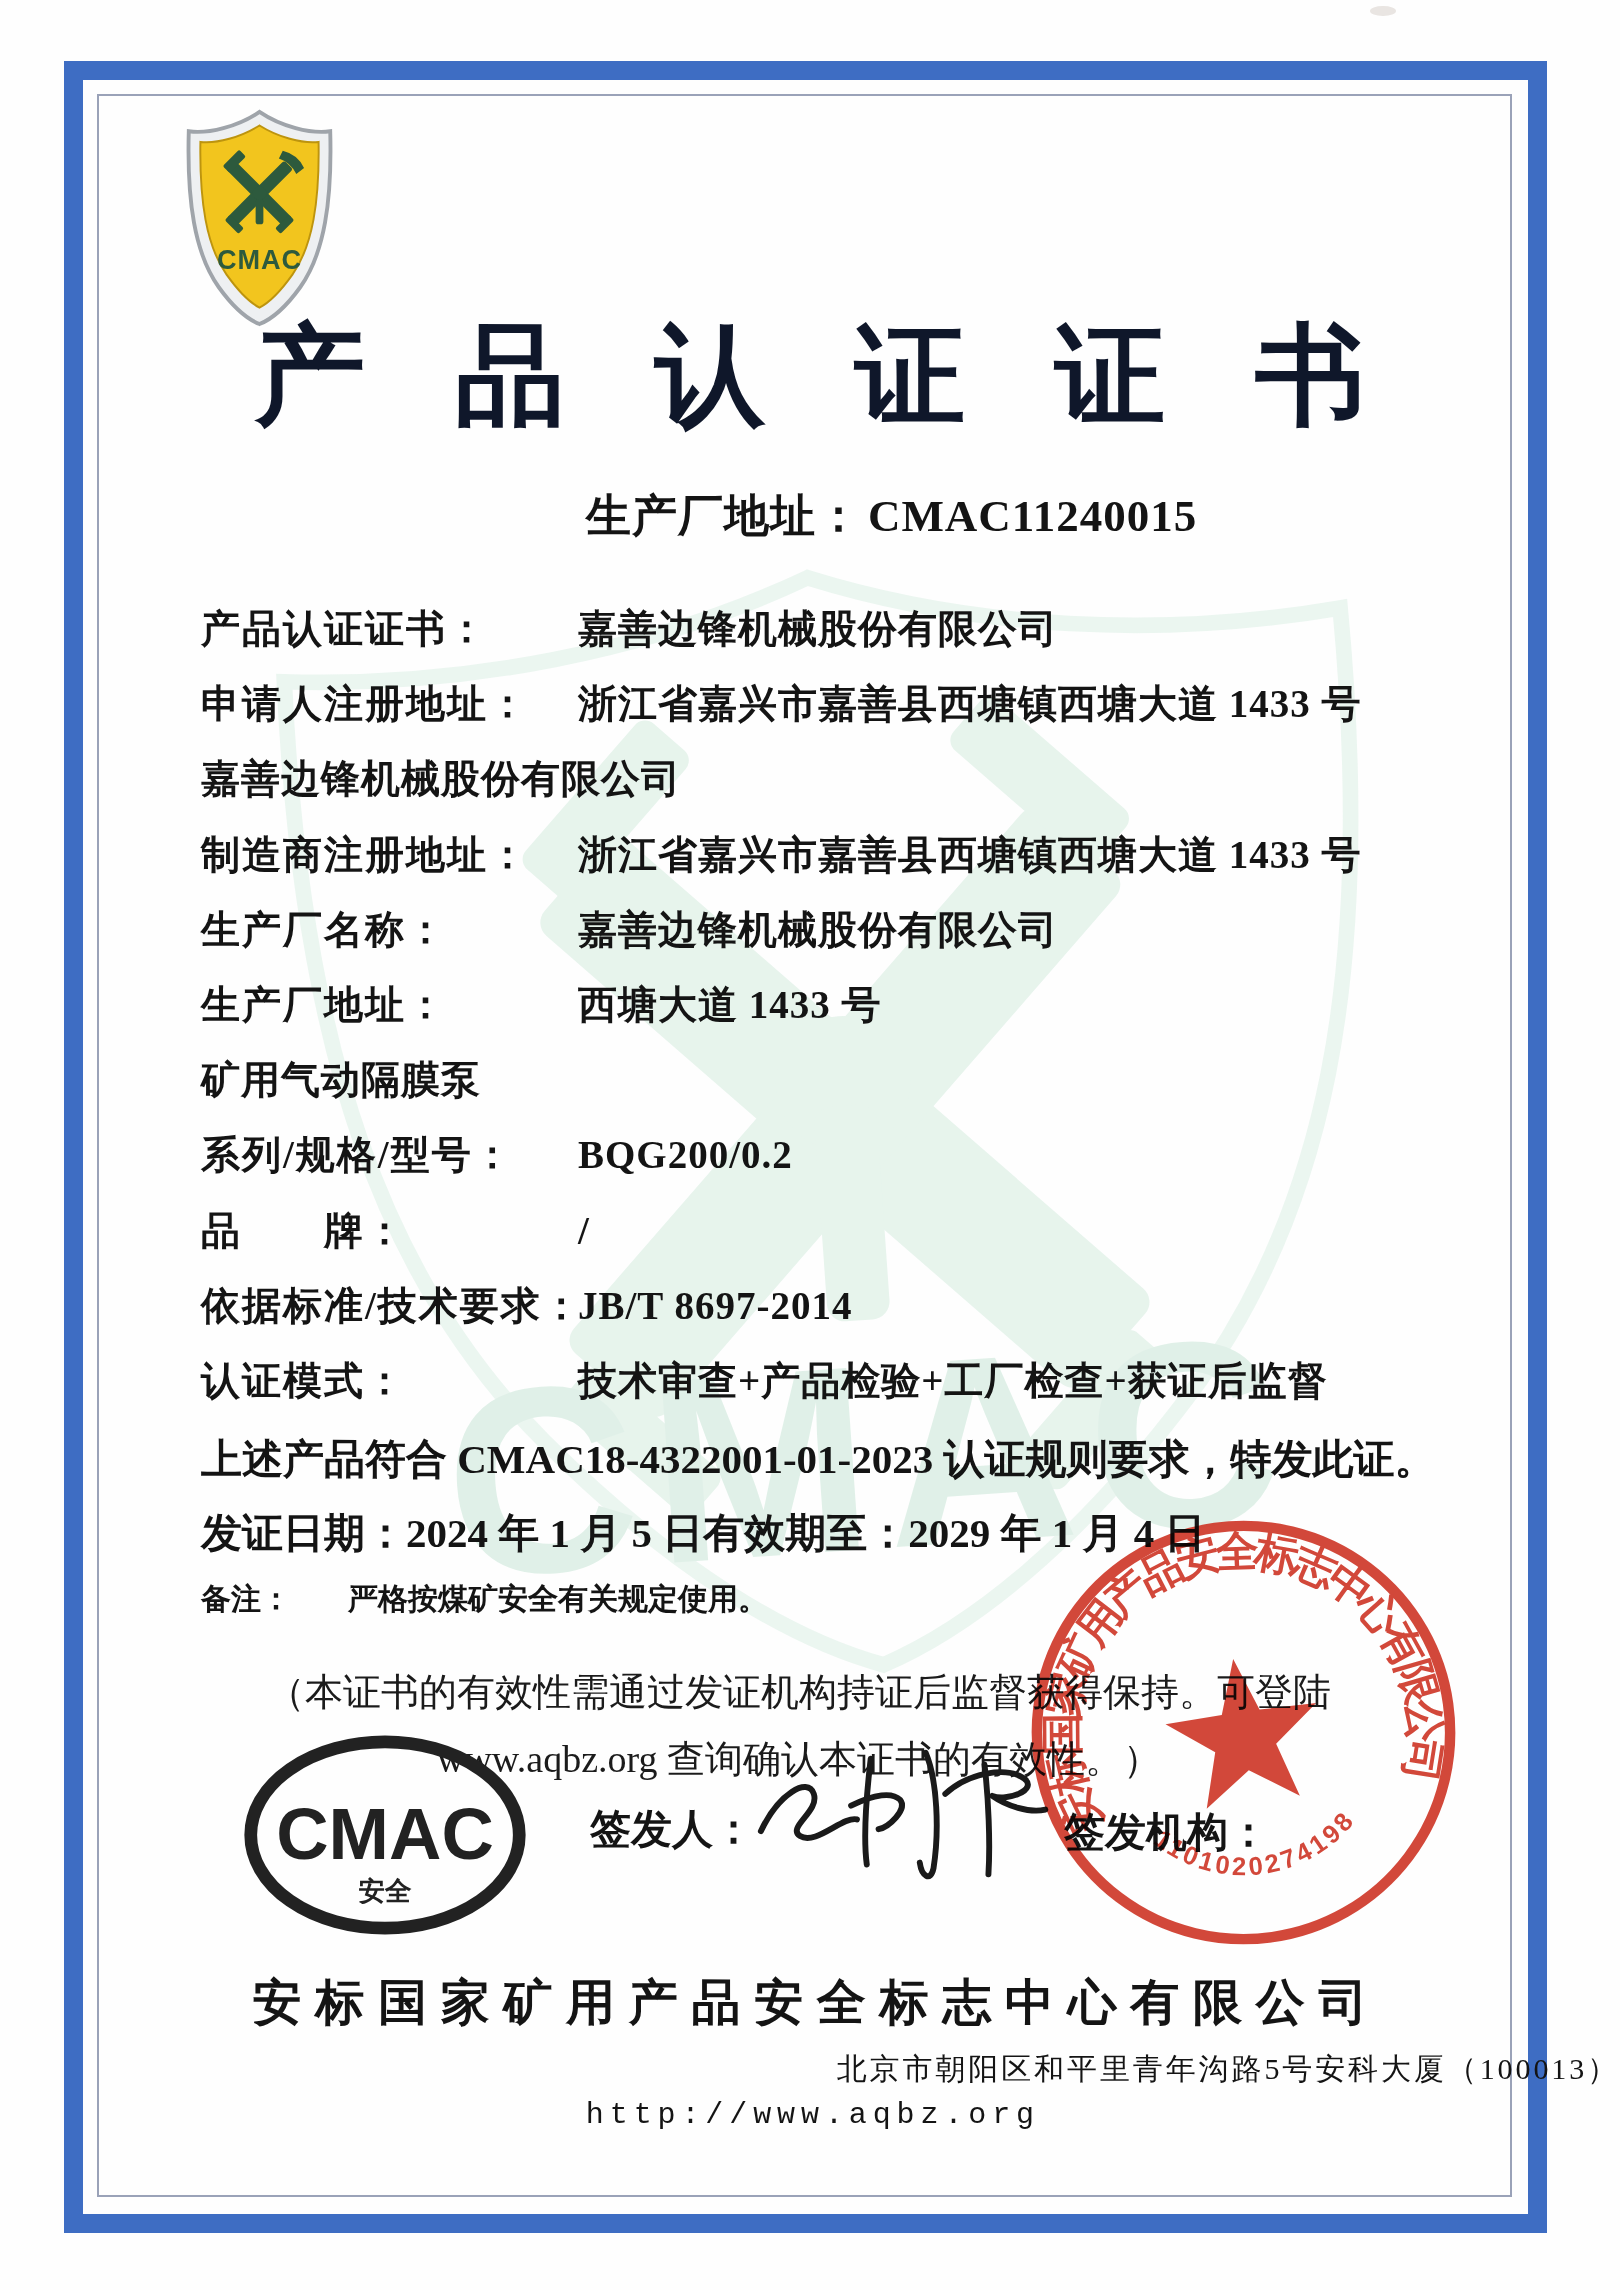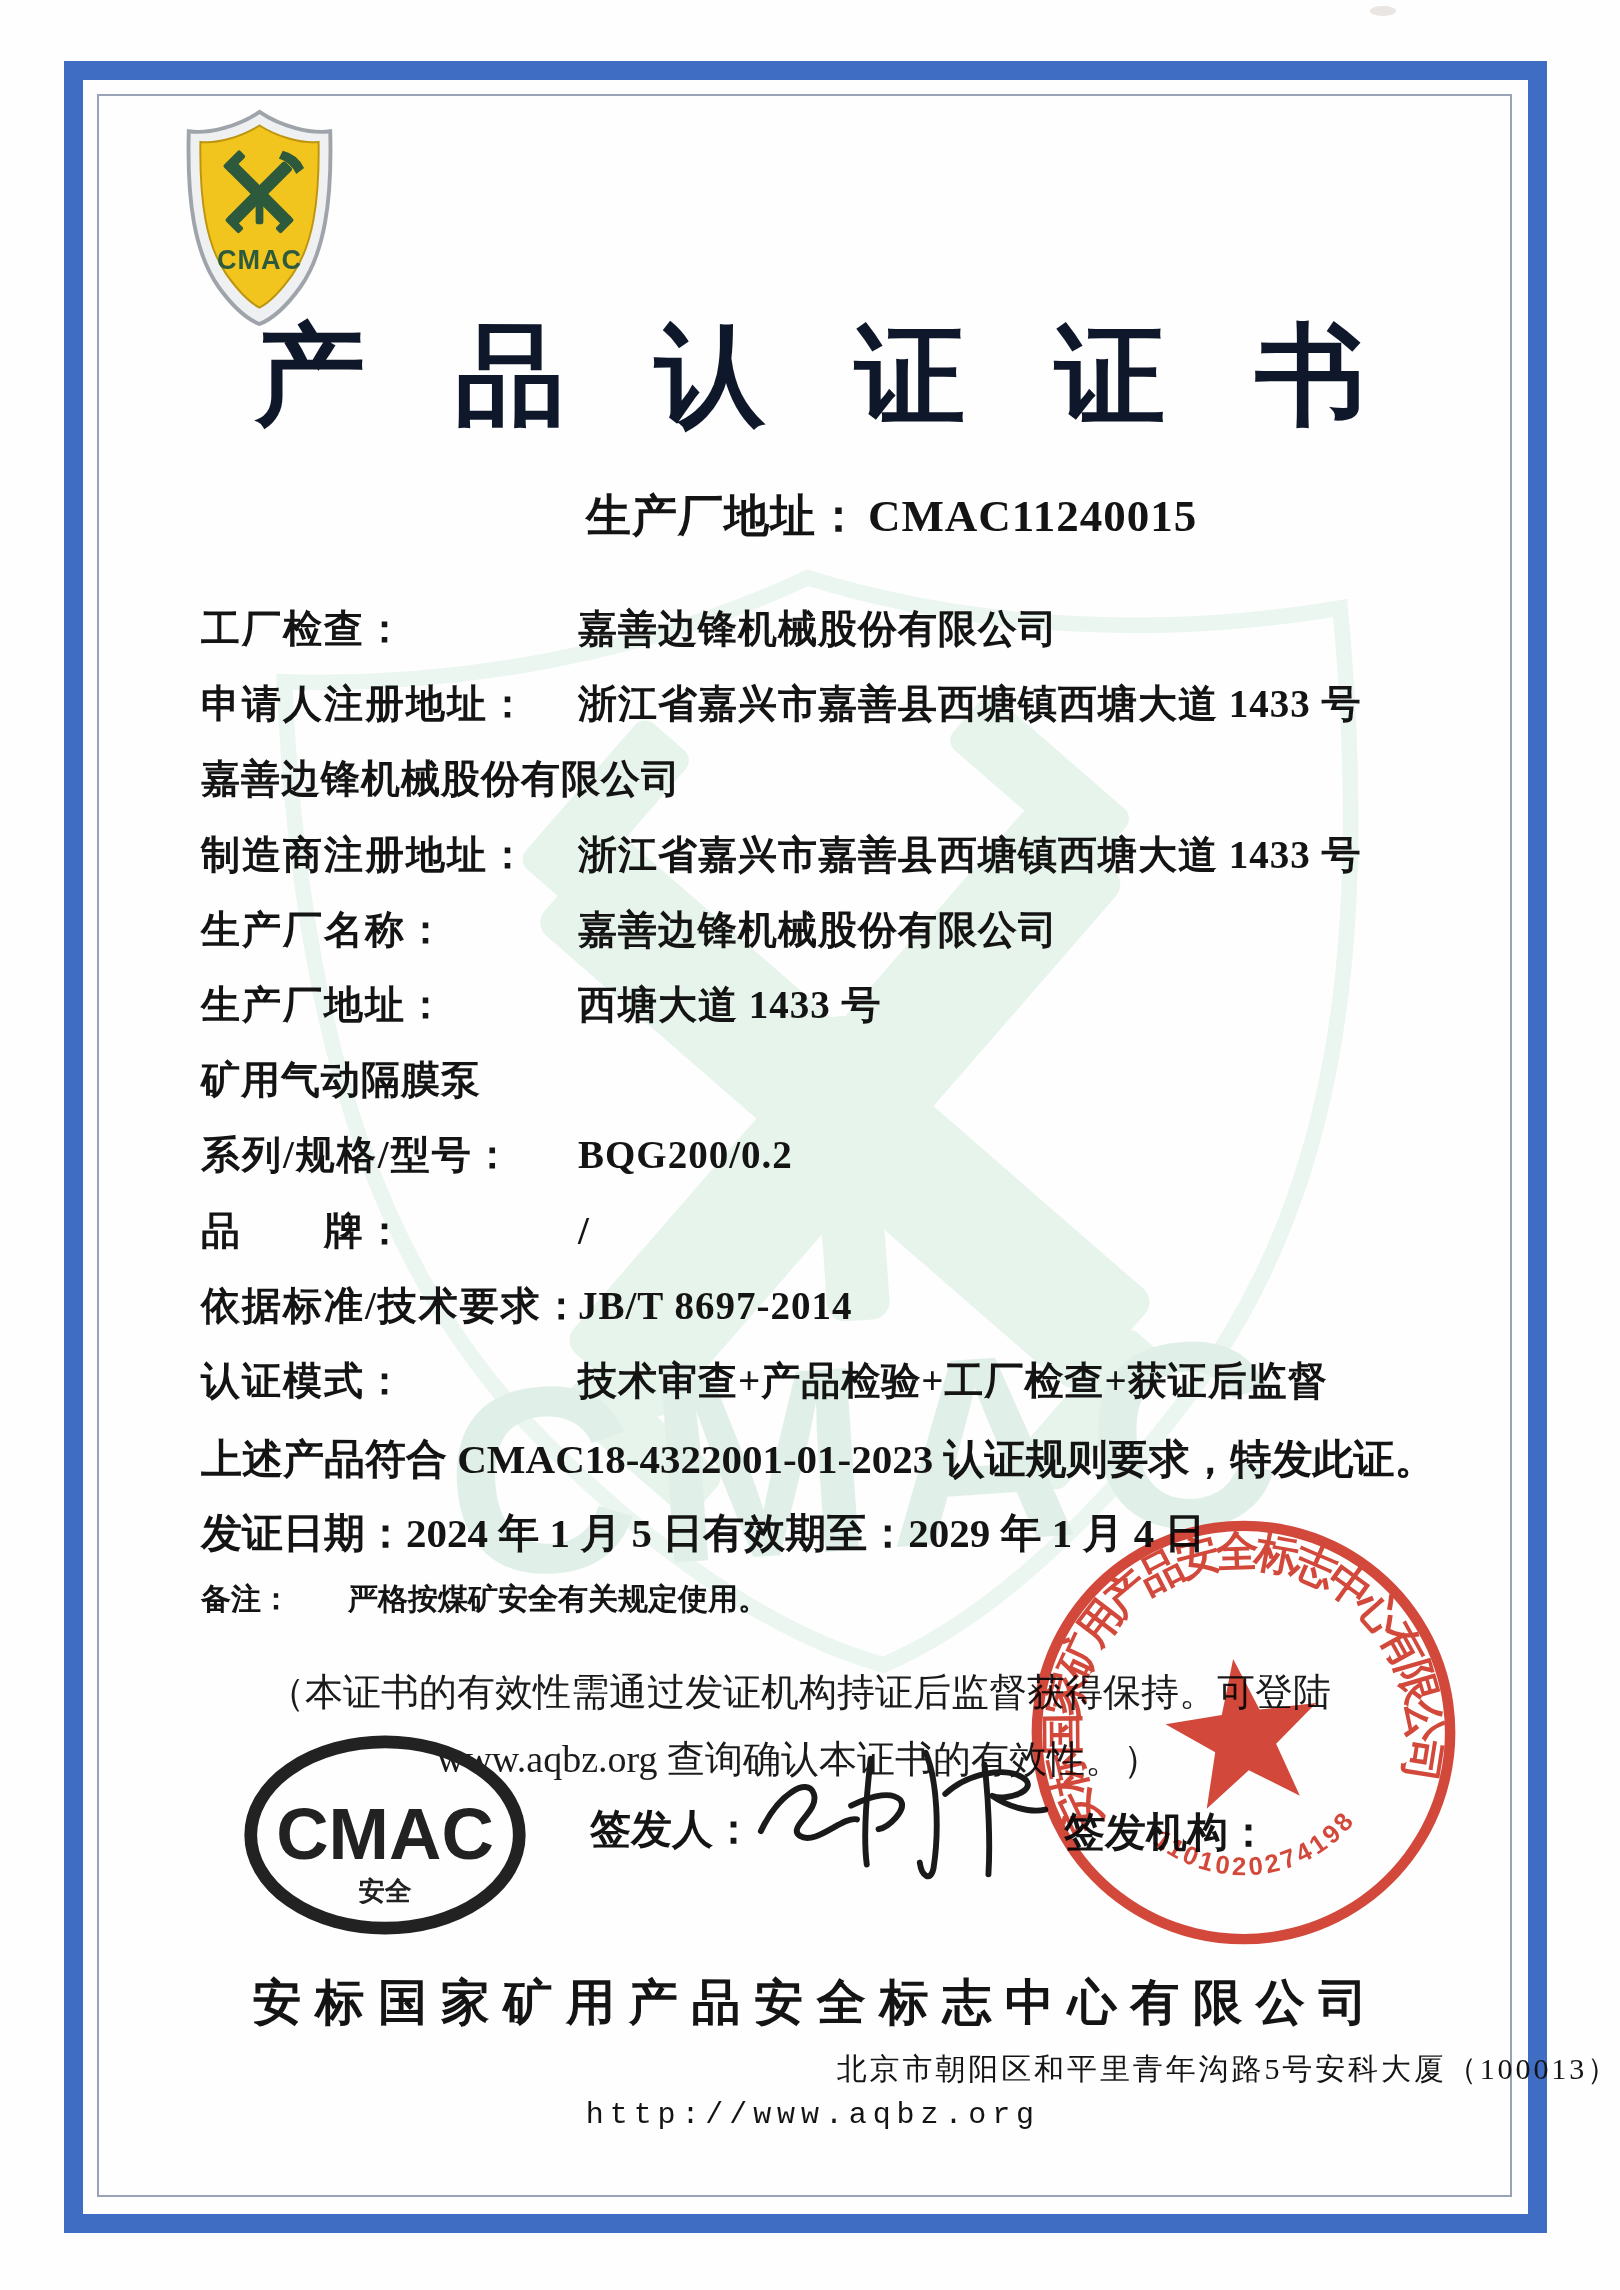--- a/index.html
+++ b/index.html
@@ -129,21 +129,21 @@
     </svg>
 
     <div class="title">产品认证证书</div>
 
     <div class="cert-no">
       <span>生产厂地址：</span><span class="num">CMAC11240015</span>
     </div>
 
     <div class="rows">
       <div class="row">
-          <span class="lbl">工厂检查：</span>
+          <span class="lbl">产品认证证书：</span>
           <span class="val">嘉善边锋机械股份有限公司</span>
         </div>
       <div class="row">
           <span class="lbl">申请人注册地址：</span>
           <span class="val">浙江省嘉兴市嘉善县西塘镇西塘大道 1433 号</span>
         </div>
       <div class="row">
           <span class="val">嘉善边锋机械股份有限公司</span>
         </div>
       <div class="row">

